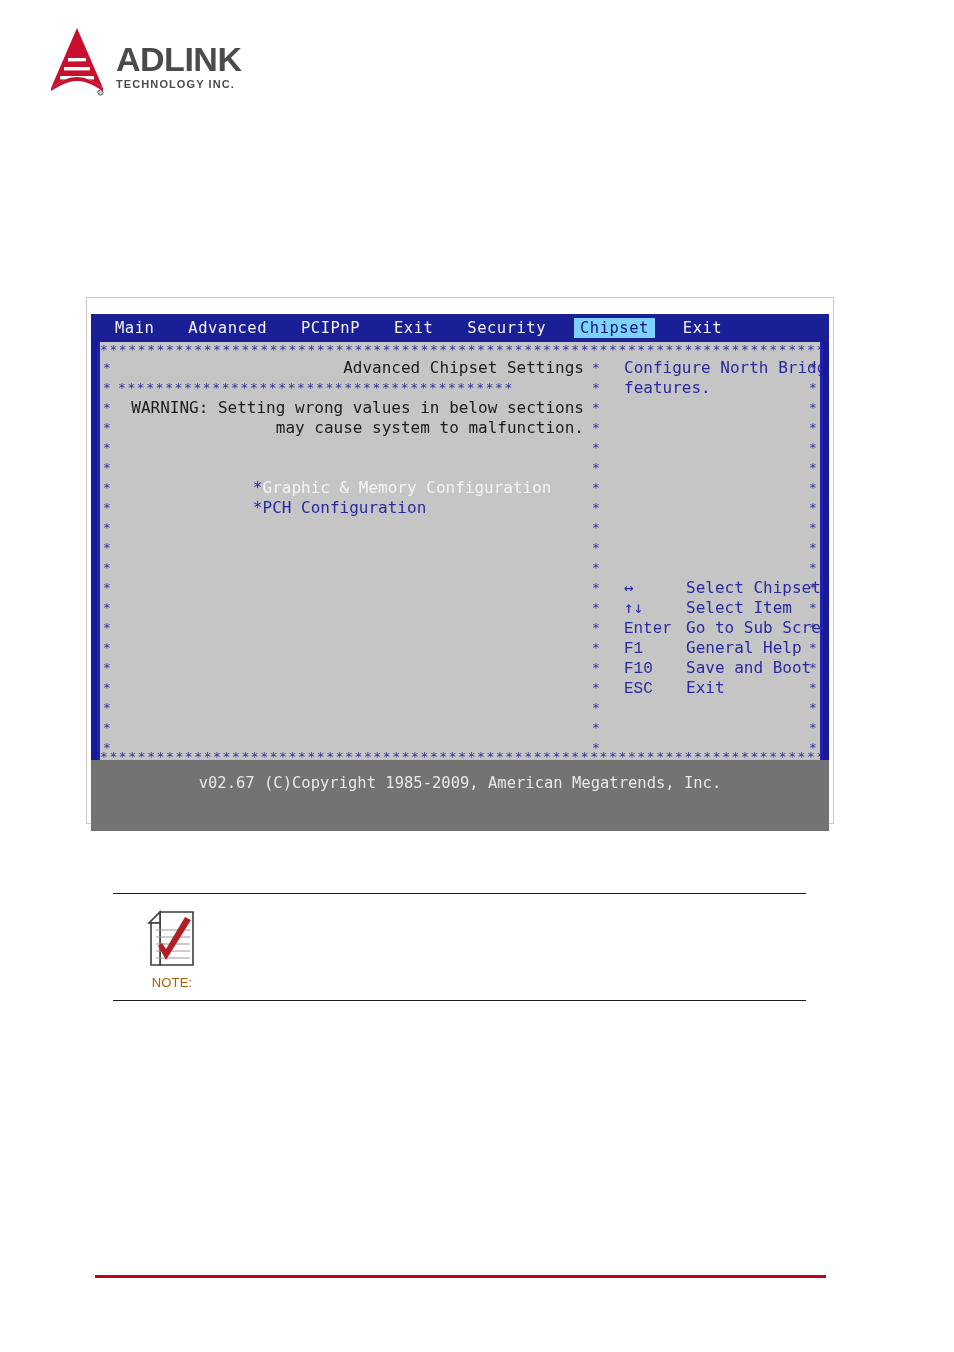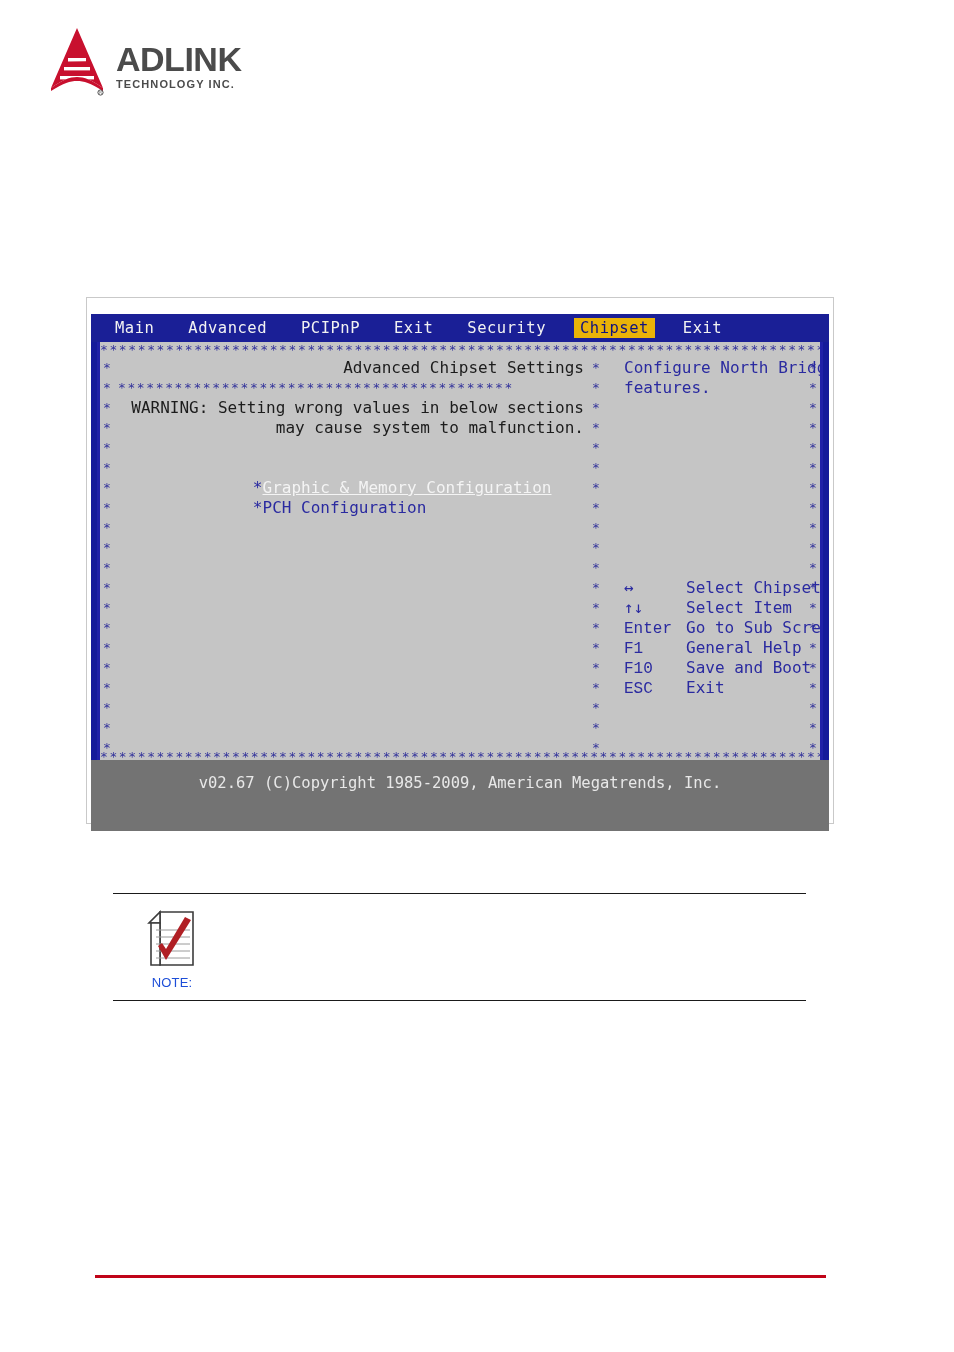--- a/index.html
+++ b/index.html
@@ -94,21 +94,21 @@
   .menu-item {
     color: #f2f2f2;
     font-size: 15.5px;
     letter-spacing: 0.5px;
     padding: 1px 6px;
     white-space: nowrap;
     margin-right: 22px;
     font-family: "DejaVu Sans Mono", "Liberation Mono", monospace;
   }
   .menu-item.active {
-    background: #eab308;
+    background: #7dd3fc;
     color: #10127f;
   }
 
   
   .bios-body {
     position: absolute;
     left: 6px;
     right: 6px;
     top: 28px;
     height: 424px;
@@ -183,21 +183,21 @@
   .bios-line {
     height: 20px;
     line-height: 20px;
     font-size: 16px;
     white-space: pre;
     font-family: "DejaVu Sans Mono", "Liberation Mono", monospace;
     letter-spacing: 0px;
   }
   .t-dark   { color: #1c1c1c; text-align: right; }
   .t-blue   { color: #2a2aa0; }
-  .t-white  { color: #f4f4f4; text-decoration: underline; }
+  .t-white  { color: #f4f4f4; }
   .t-astsep { color: #33339b; letter-spacing: 1.6px; font-size: 13px; }
 
   .help-keys .bios-line { font-size: 16px; }
   .key-col { display: inline-block; width: 62px; font-family: Liberation Mono, monospace; }
   .key-arrow { display: inline-block; width: 62px; }
 
   
   .bios-footer {
     position: absolute;
     left: 0;
@@ -234,21 +234,21 @@
     min-height: 92px;
     box-sizing: border-box;
   }
   .note-icon-block {
     width: 58px;
     text-align: center;
   }
   .note-label {
     font-family: "Liberation Sans", sans-serif;
     font-size: 13px;
-    color: #1d4ed8;
+    color: #a16207;
     margin-top: 3px;
     letter-spacing: 0.2px;
   }
 
   
   #footer-rule {
     position: absolute;
     left: 95px;
     top: 1275px;
     width: 731px;

